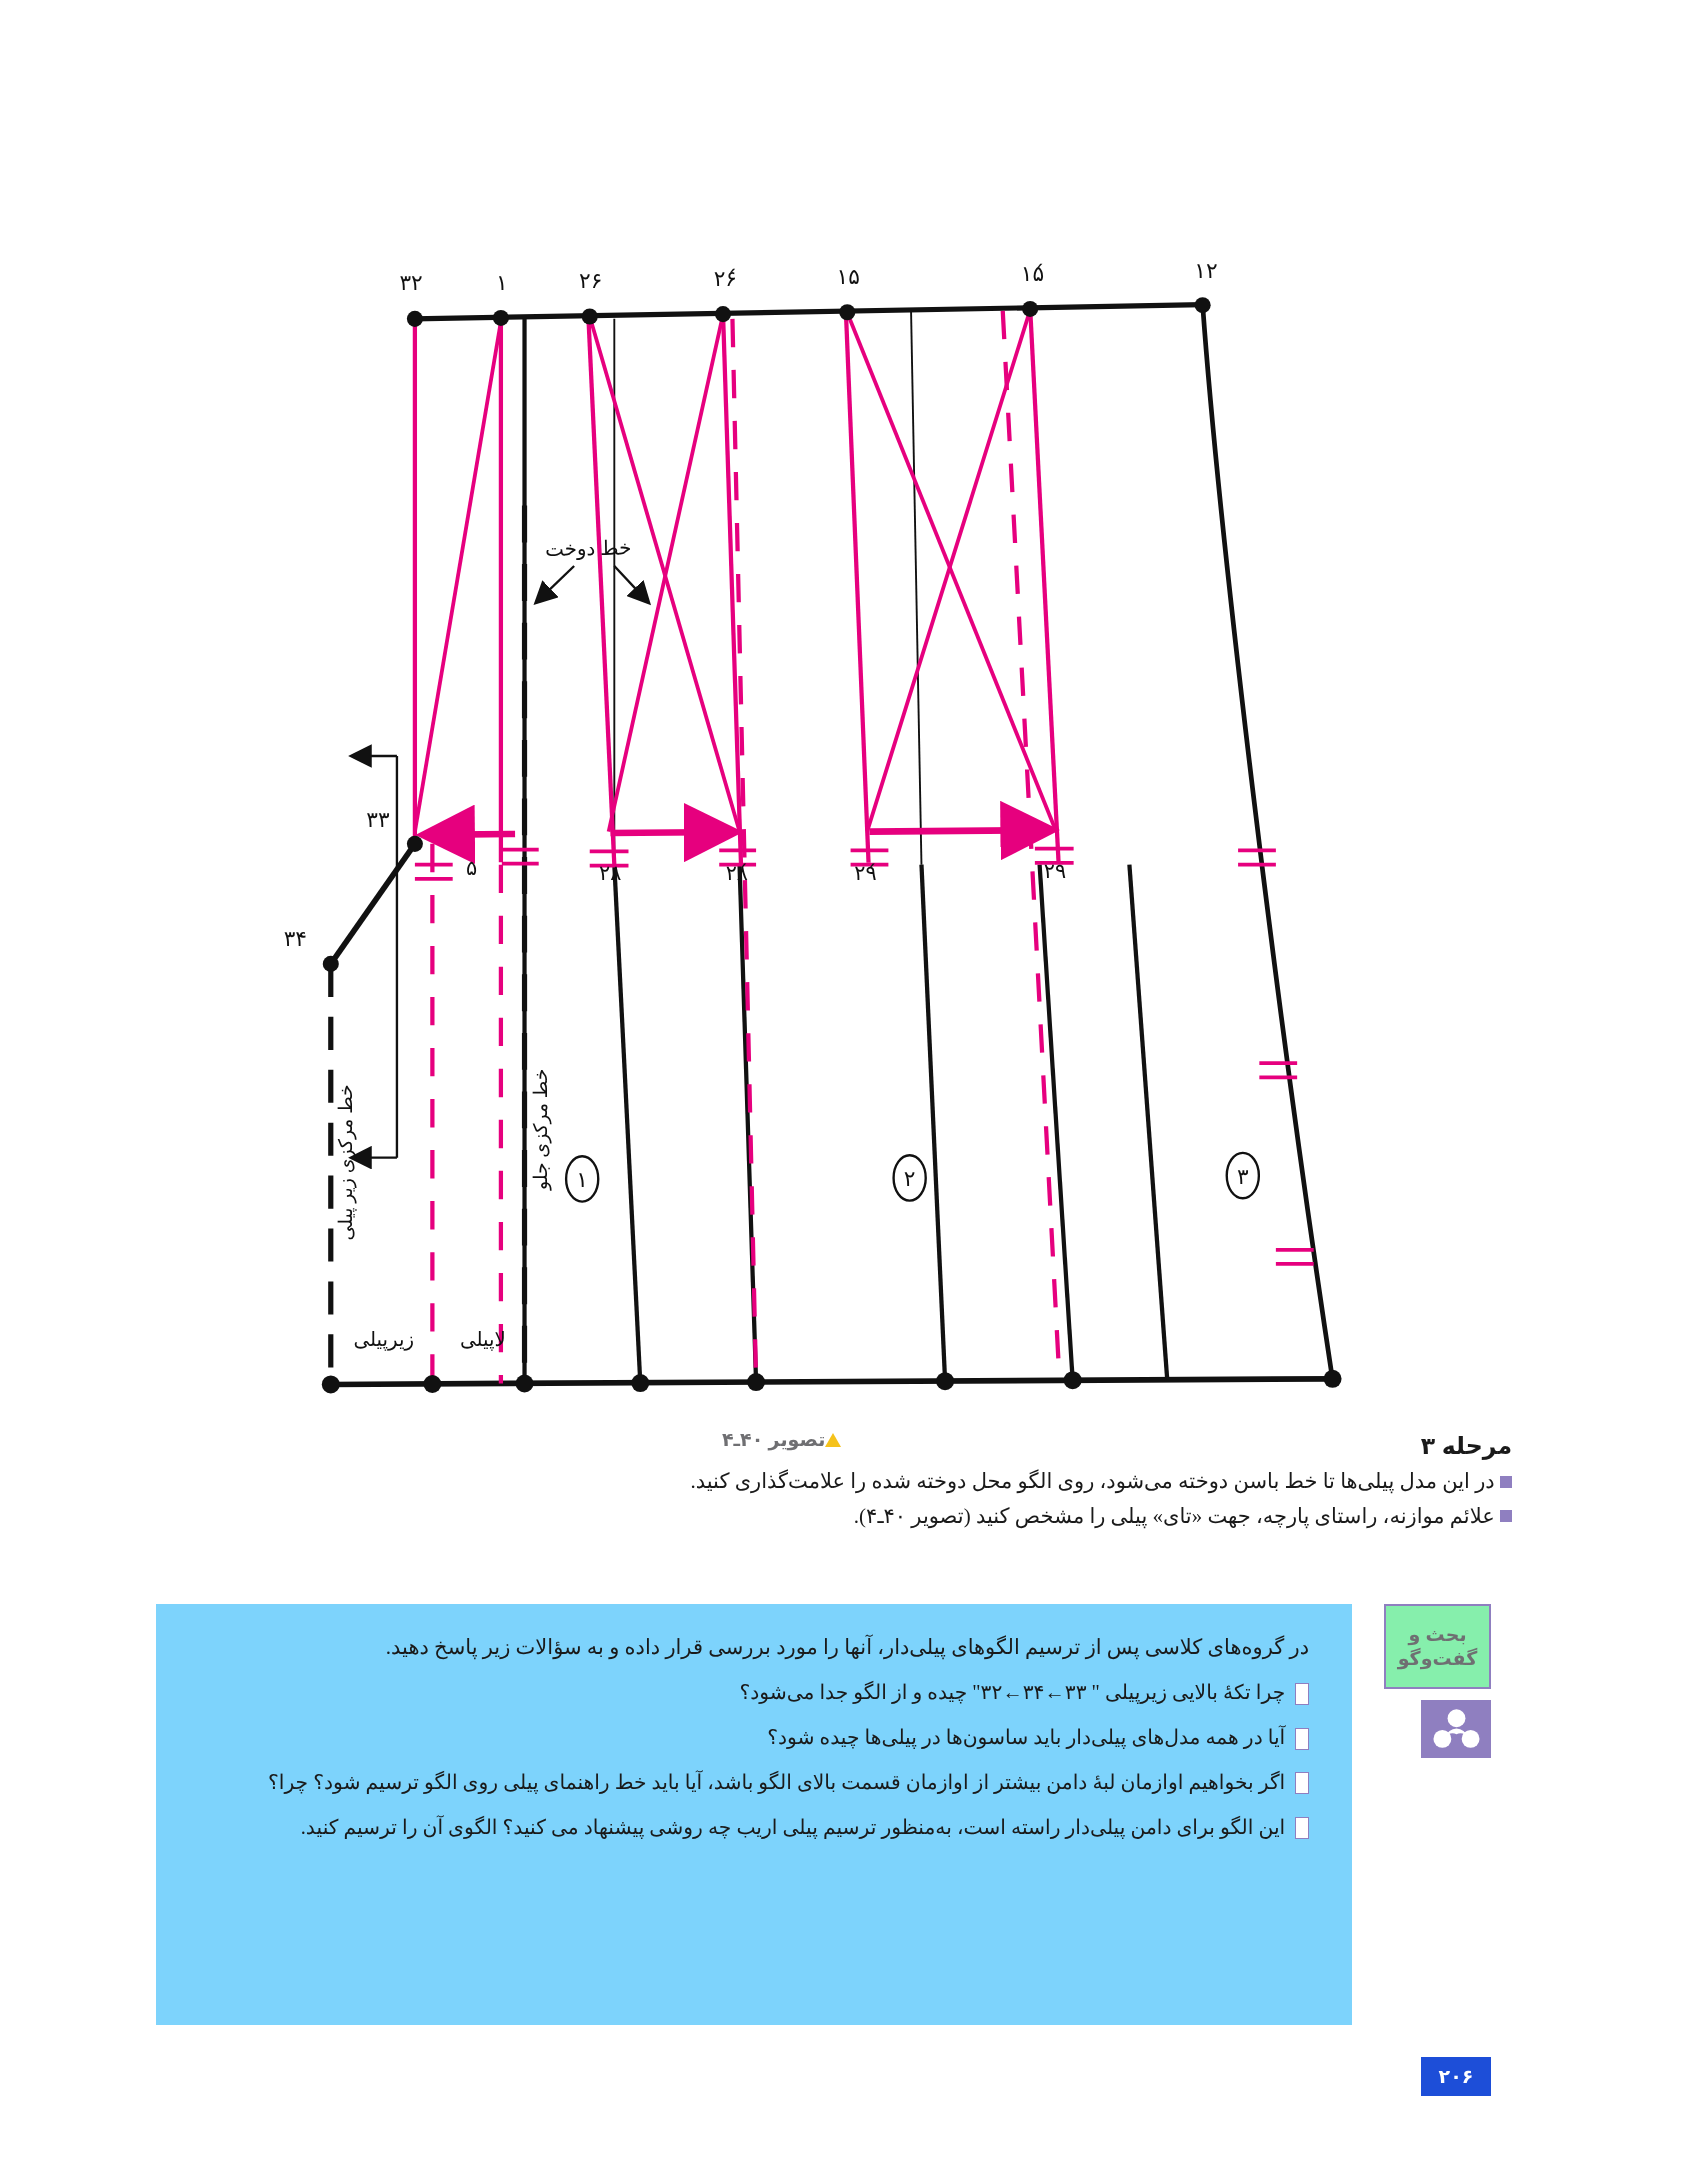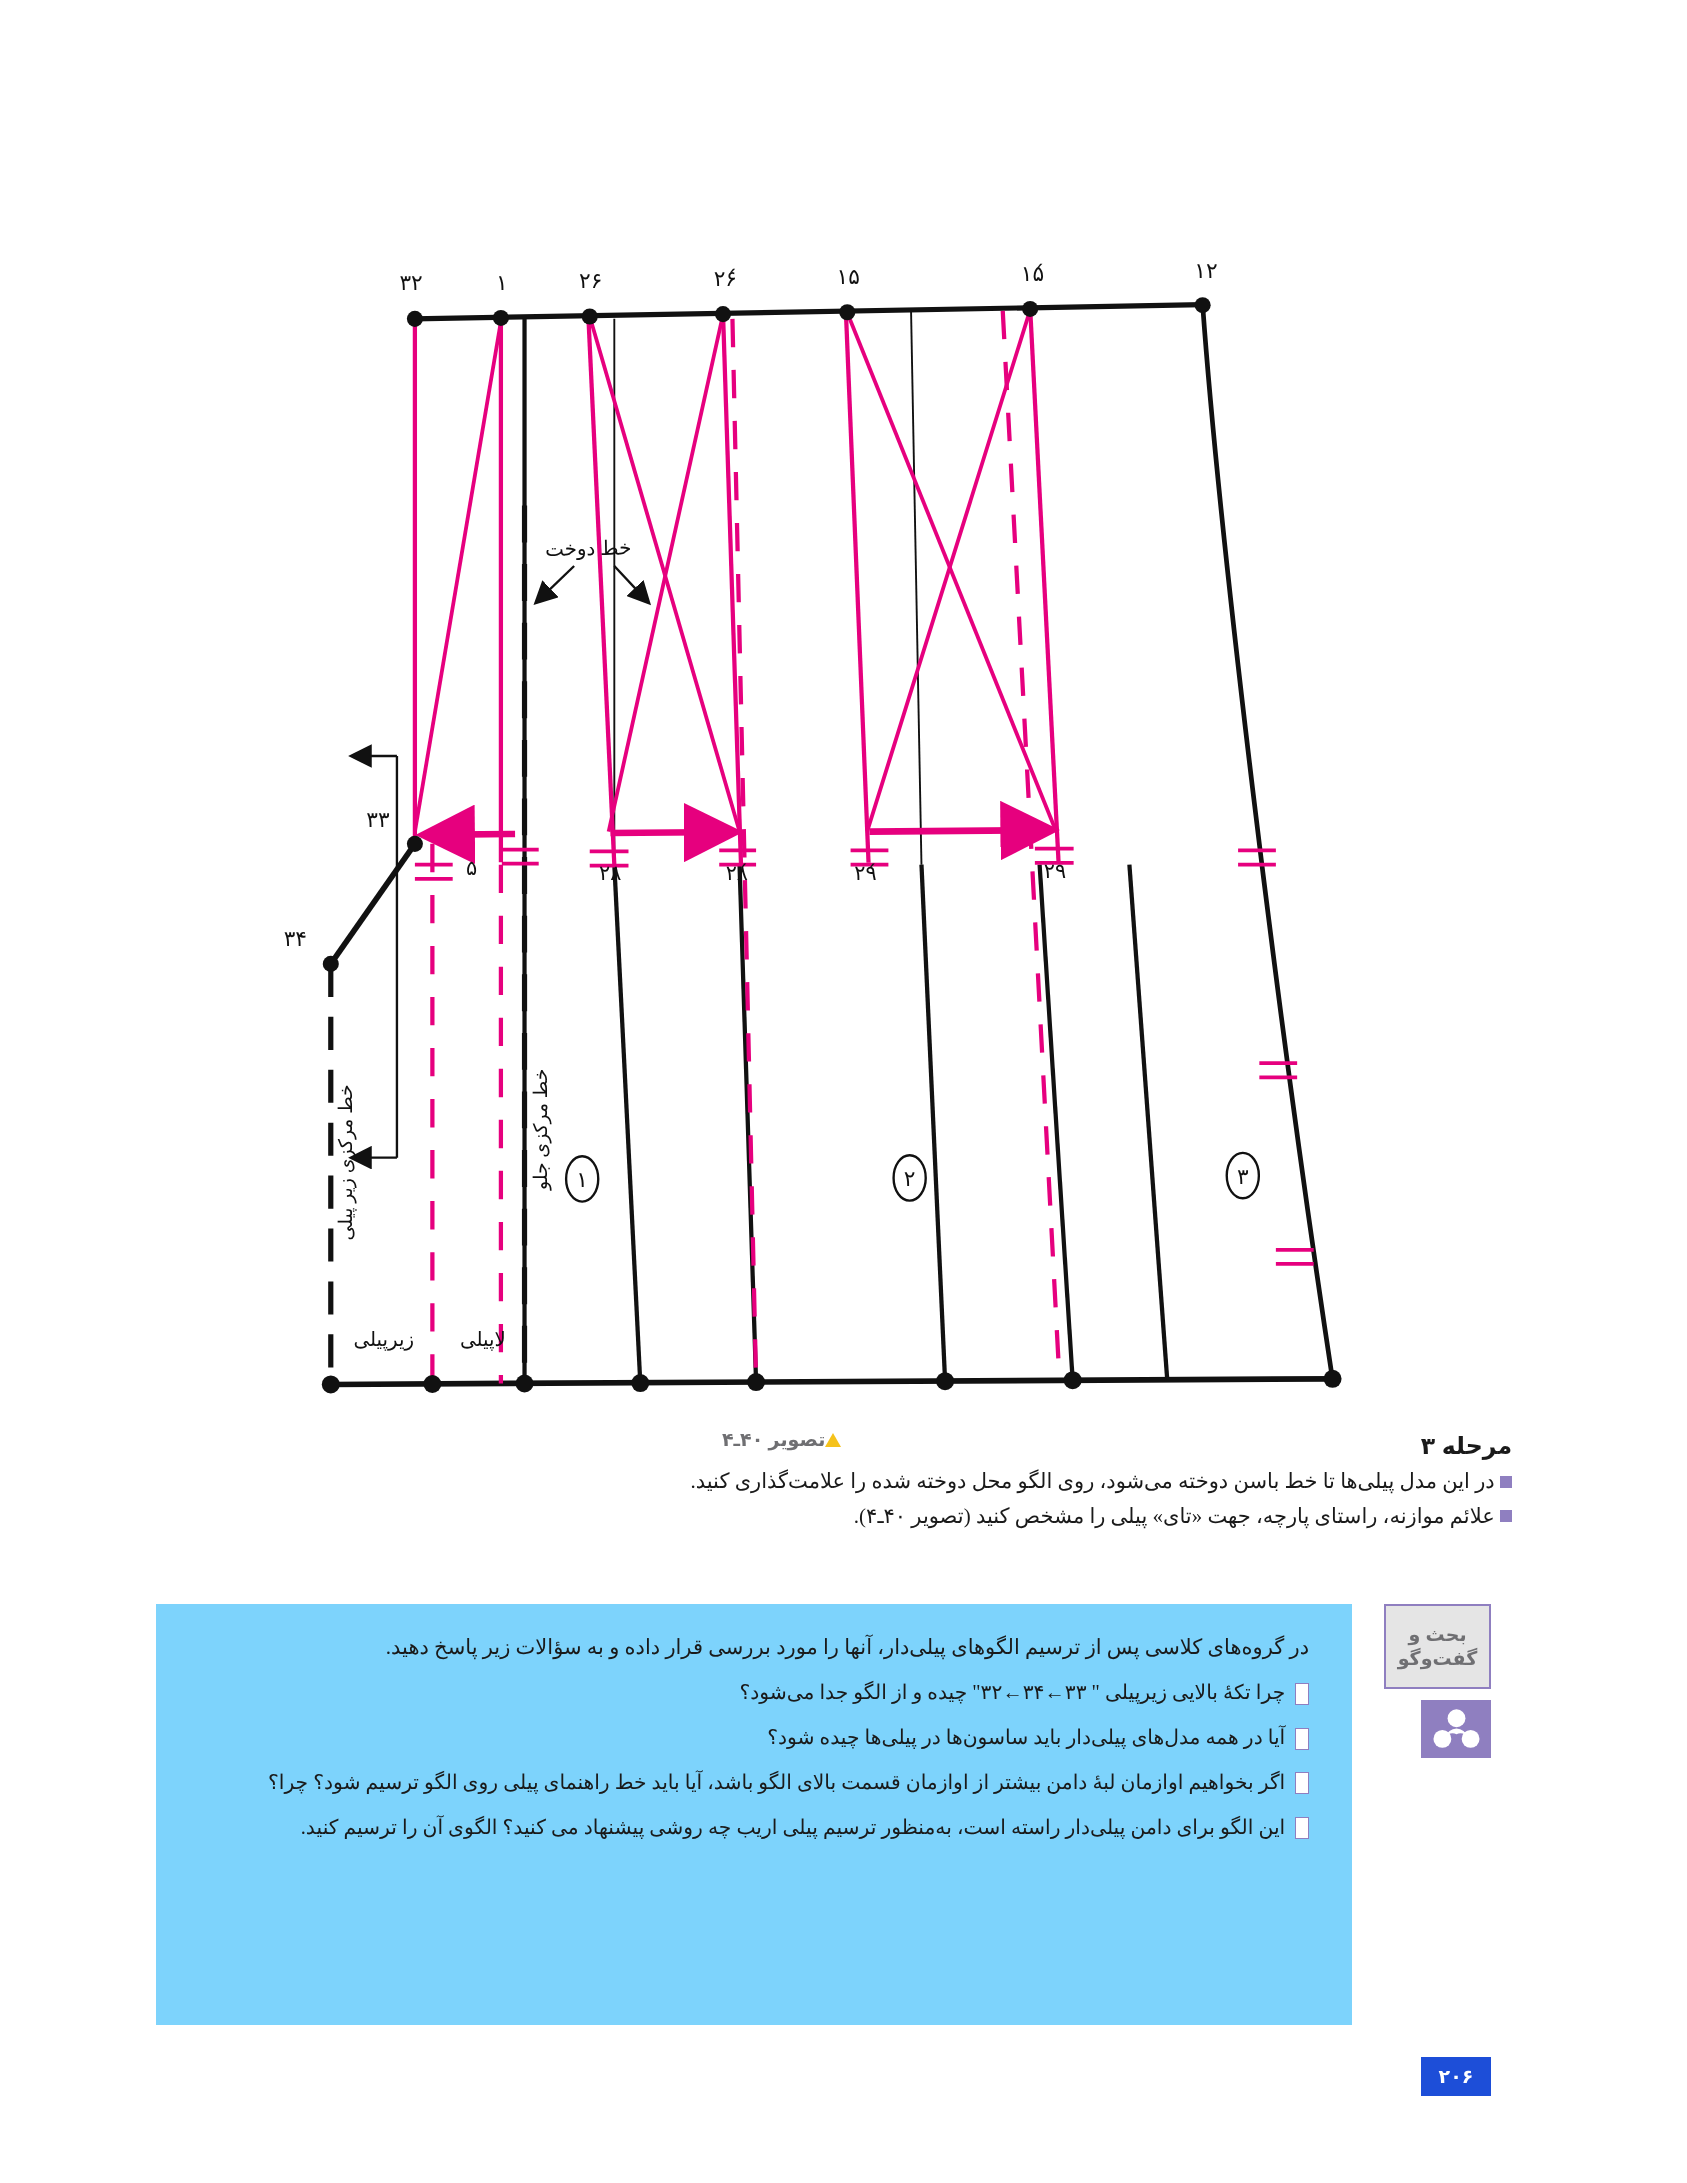--- a/index.html
+++ b/index.html
@@ -46,21 +46,21 @@
   }
   .panel-inner{padding:26px 43px 19px 33px;direction:rtl;}
   .panel-lead{font-size:21px;line-height:1.62;text-align:justify;}
   .q-li{display:flex;flex-direction:row;gap:9.5px;margin-top:12.3px;align-items:flex-start;}
   .q-box{width:12.3px;height:20px;background:#ffffff;border:1.9px solid #8f7fc0;flex:0 0 auto;margin-top:6.6px;}
   .q-tx{font-size:20.3px;line-height:1.6;text-align:justify;flex:1 1 auto;}
 
   
   .badge{position:absolute;left:1379px;top:1604px;width:112px;}
   .badge-label{
-    width:107px;height:85px;background:#e5e5e5;border:2.8px solid #8f7fc0;
+    width:107px;height:85px;background:#86efac;border:2.8px solid #8f7fc0;
     box-sizing:border-box;display:flex;flex-direction:column;
     align-items:center;justify-content:center;color:#6f6f72;font-weight:bold;
     font-size:19px;line-height:1.25;text-align:center;
     font-family:"Liberation Sans","DejaVu Sans",sans-serif;
   }
   .badge-icon{margin-top:11.3px;width:70px;height:58px;background:#8f7fc0;
     display:flex;align-items:center;justify-content:center;}
 
   
   .pageno{

